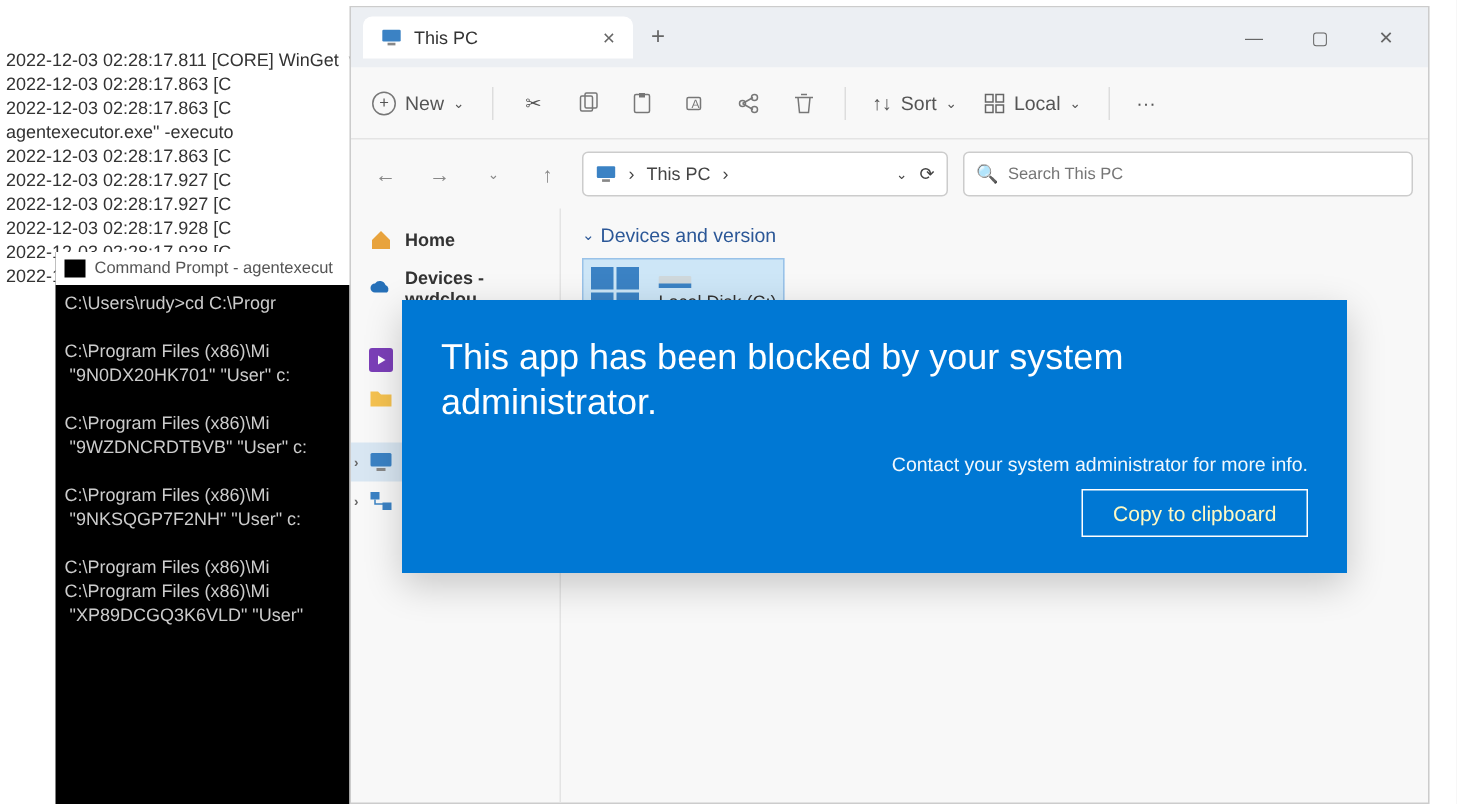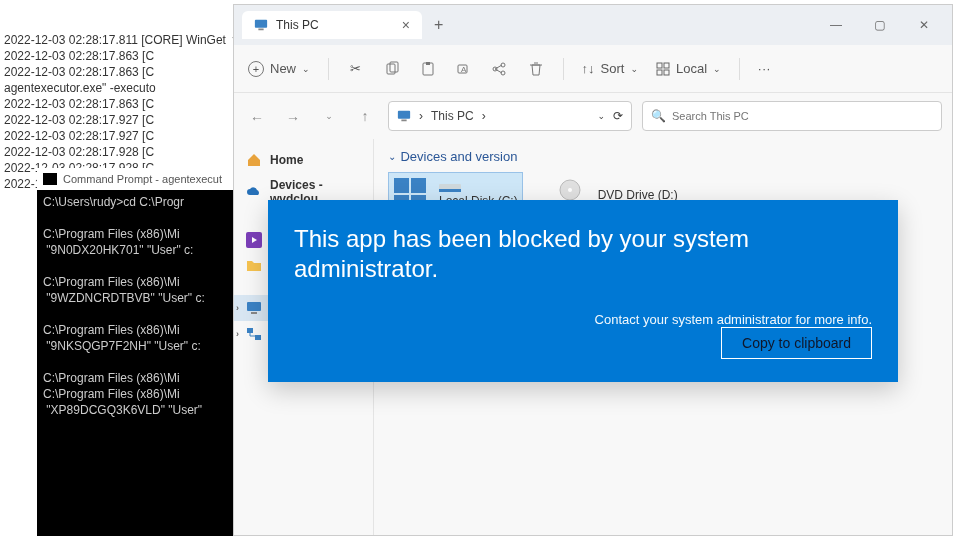--- a/index.html
+++ b/index.html
@@ -87,25 +87,25 @@
 .drive-icon { width: 36px; height: 36px; display: flex; align-items: center; justify-content: center; }
 .drive-label { font-size: 12px; color: #333; }
 
 
 .modal {
   position: absolute; left: 268px; top: 200px; width: 630px; height: 182px;
   background: #0078d4; color: #fff; padding: 24px 26px;
   display: flex; flex-direction: column;
   box-shadow: 0 8px 24px rgba(0,0,0,.2);
 }
-.modal-title { font-size: 24px; font-weight: 400; line-height: 30px; margin-bottom: 28px; }
+.modal-title { font-size: 24px; font-weight: 400; line-height: 30px; margin-bottom: 18px; }
 .modal-sub { font-size: 13px; opacity: .95; text-align: right; }
 .modal-buttons { margin-top: auto; display: flex; justify-content: flex-end; gap: 18px; }
 .modal-btn {
-  border: 1px solid #fff; background: transparent; color: #0f172a; font-size: 14px;
+  border: 1px solid #fff; background: transparent; color: #fef9c3; font-size: 14px;
   padding: 7px 20px; cursor: pointer;
 }
 
 
 .ic-pc { width: 14px; height: 14px; }
 svg { display: block; }
 </style>
 </head>
 <body>
 
@@ -314,30 +314,20 @@
               </svg>
           </div>
           <div>
             <svg width="22" height="12" viewBox="0 0 22 12">
                 <rect x="0" y="2" width="22" height="8" rx="1" fill="#cfd8dc"></rect>
                 <rect x="0" y="7" width="22" height="3" fill="#3b82c4"></rect>
               </svg>
             <div class="drive-label">Local Disk (C:)</div>
           </div>
         </div>
-        <div class="drive">
-          <div class="drive-icon">
-            <svg width="34" height="34" viewBox="0 0 34 34">
-                <circle cx="17" cy="12" r="10" fill="#e0e0e0" stroke="#bbb"></circle>
-                <circle cx="17" cy="12" r="2" fill="#fff"></circle>
-                <rect x="4" y="22" width="26" height="8" rx="1" fill="#cfd8dc"></rect>
-              </svg>
-          </div>
-          <div class="drive-label">DVD Drive (D:)</div>
-        </div>
       </div>
     </div>
   </div>
 </div>
 
 <div class="modal">
   <div class="modal-title">This app has been blocked by your system administrator.</div>
   <div class="modal-sub">Contact your system administrator for more info.</div>
   <div class="modal-buttons">
     <button class="modal-btn">Copy to clipboard</button>

